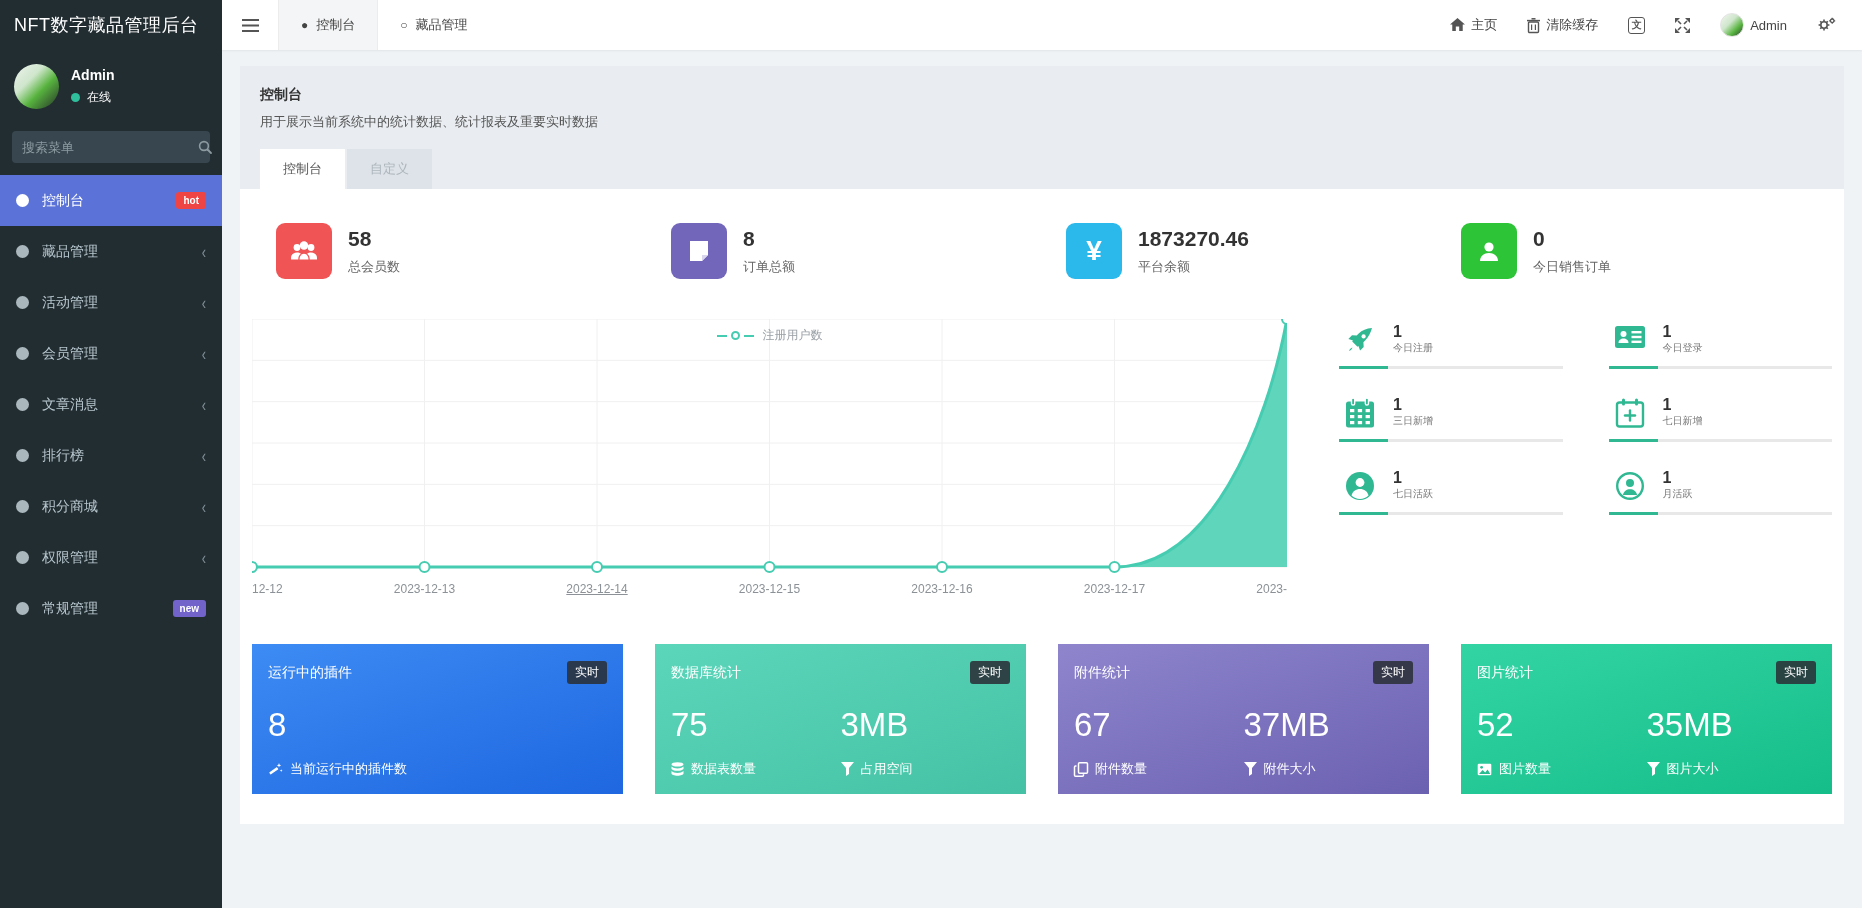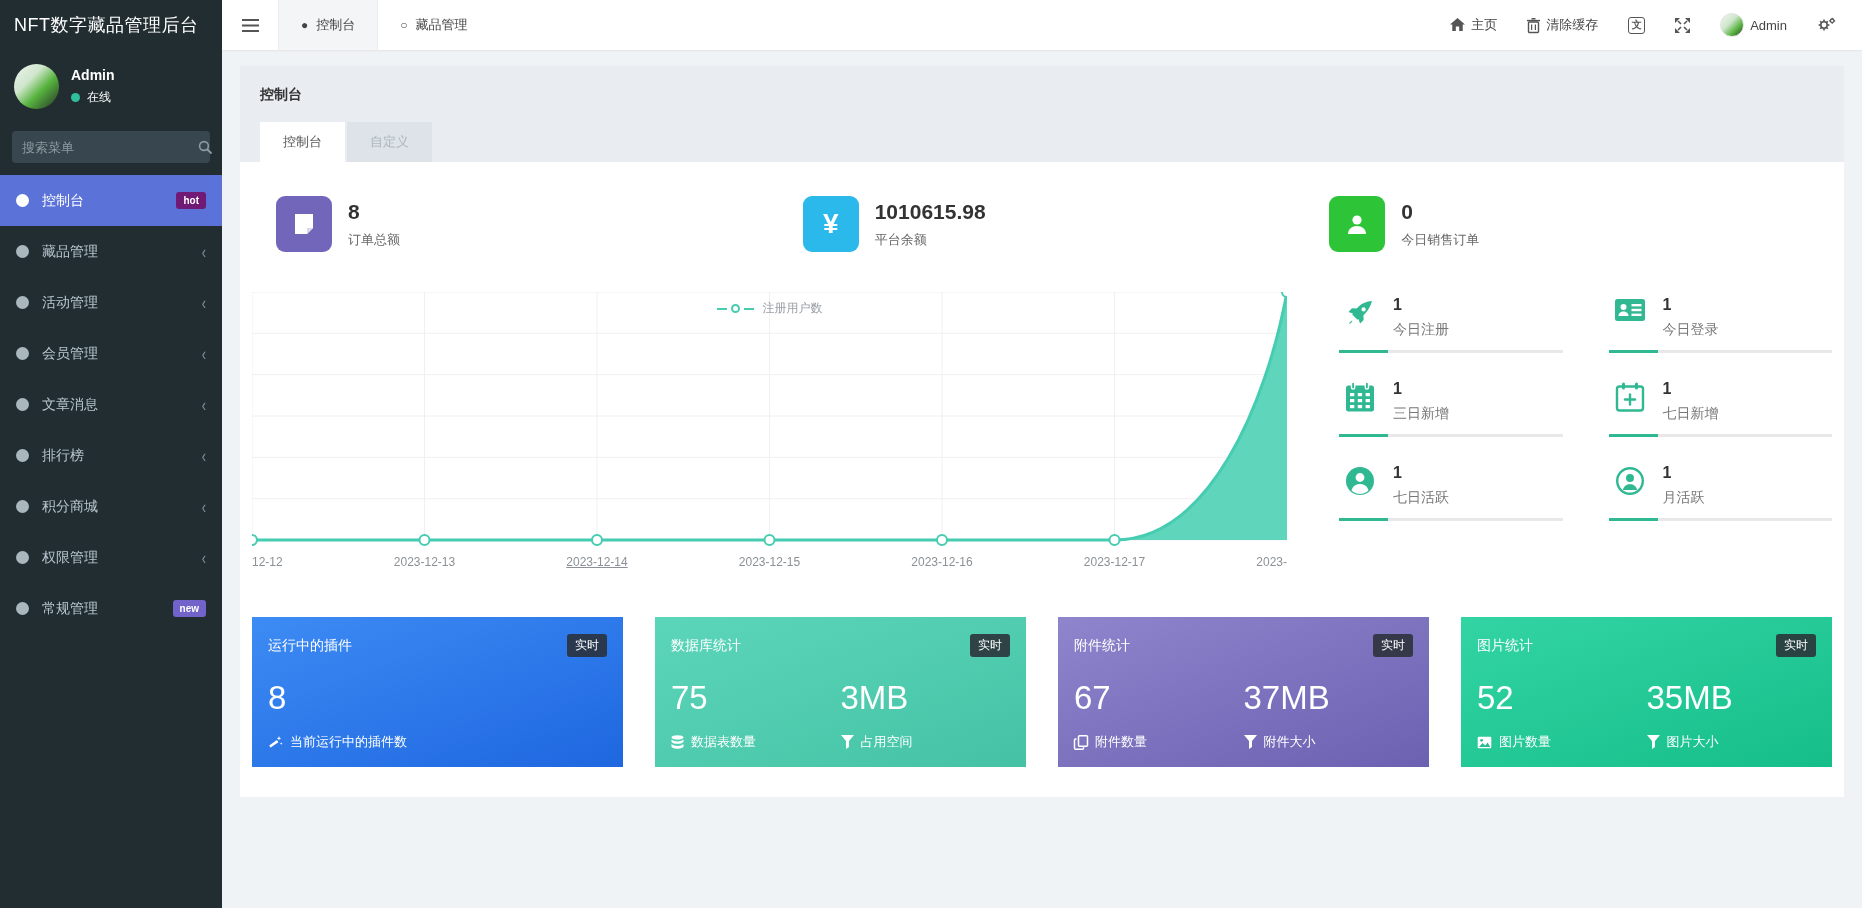--- a/index.html
+++ b/index.html
@@ -22,21 +22,21 @@
   .searchbox input { flex:1; background:transparent; border:none; outline:none; color:#cfd8dc; font-size:13px;}
   .searchbox input::placeholder { color:#8d9ba1; }
   .menu { list-style:none; margin-top:4px;}
   .mitem { height:51px; display:flex; align-items:center; padding:0 16px; color:#b8c7ce;
     font-size:14px; cursor:pointer; position:relative;}
   .mitem .mdot { width:13px; height:13px; border-radius:50%; background:#aab7bd; margin-right:13px; flex:0 0 13px;}
   .mitem.active { background:#5b73d8; color:#fff; }
   .mitem.active .mdot { background:#fff; }
   .mitem .chev { margin-left:auto; color:#7e8d94; font-size:13px; transform:scaleY(1.4); }
   .badge { margin-left:auto; font-size:10px; font-weight:bold; color:#fff; padding:3px 7px; border-radius:3px;}
-  .badge.hot { background:#701a75; }
+  .badge.hot { background:#ef4444; }
   .badge.new { background:#7163c9; }
 
   
   .topbar { position:fixed; left:222px; top:0; width:1640px; height:50px; background:#fff;
      display:flex; align-items:center; box-shadow:0 1px 2px rgba(0,0,0,.06); z-index:9;}
   .hamb { width:56px; height:50px; display:flex; align-items:center; justify-content:center; cursor:pointer;}
   .hamb svg { display:block; }
   .ttab { height:50px; display:flex; align-items:center; padding:0 22px; font-size:13px; color:#444; cursor:pointer; white-space:nowrap;}
   .ttab.cur { background:#f4f5f6; border-left:1px solid #ececec; border-right:1px solid #ececec;}
   .ttab .circ { margin-right:8px; font-size:12px; }
@@ -78,21 +78,21 @@
   .legend .ltext { margin-left:5px; }
   .xlabels { position:relative; height:22px; font-size:12px; color:#8b9196; margin-top:7px;}
   .xlabels span { position:absolute; top:4px; transform:translateX(-50%); white-space:nowrap;}
   .xlabels span:first-child { transform:none; }
   .ministats { width:521px; margin-left:52px; display:grid; grid-template-columns:1fr 1fr;
      column-gap:46px; row-gap:27px; align-content:start; margin-top:4px;}
   .mini { padding-bottom:14px; position:relative; }
   .mini-in { display:flex; align-items:flex-start; gap:16px; padding-left:4px;}
   .mini-ic { color:#30b893; width:34px; display:flex; justify-content:center; margin-top:2px;}
   .mini-v { font-size:16px; font-weight:bold; color:#333; }
-  .mini-l { font-size:14px; color:#777; margin-top:7px; }
+  .mini-l { font-size:10px; color:#777; }
   .mini-bar { position:absolute; left:0; bottom:0; width:100%; height:3px; background:#e8e8e8;}
   .mini-bar i { position:absolute; left:0; top:0; height:3px; width:22%; background:#30b893;}
 
   
   .cardrow { display:flex; gap:32px; margin-top:44px; }
   .bcard { flex:1; height:150px; border-radius:0; color:#fff; padding:17px 16px; position:relative;}
   .bc-head { display:flex; align-items:center; }
   .bc-title { font-size:14px; }
   .bc-badge { margin-left:auto; background:rgba(42,48,56,.88); font-size:12px; padding:3px 8px; border-radius:3px;}
   .bc-nums { display:flex; margin-top:22px; }
@@ -244,45 +244,62 @@
             </g>
           </g>
       </svg>
     </div>
   </div>
 </div>
 
 <div class="main">
   <div class="panel-head">
     <div class="ph-title">控制台</div>
+    <div class="ph-sub">用于展示当前系统中的统计数据、统计报表及重要实时数据</div>
     <div class="ptabs">
       <div class="ptab on">控制台</div>
       <div class="ptab off">自定义</div>
     </div>
   </div>
 
   <div class="panel-body">
 
     <div class="statrow">
+      <div class="stat">
+        <div class="stat-ic" style="background: rgb(240, 84, 85);">
+          <svg width="32" height="32" viewBox="0 0 32 32" fill="#fff">
+            <circle cx="9" cy="12.5" r="3.4"></circle>
+              <circle cx="23" cy="12.5" r="3.4"></circle>
+              <circle cx="16" cy="10.5" r="4.2"></circle>
+            <path d="M3 23c0-3.4 2.6-5.6 6-5.6 1.5 0 2.9.5 3.9 1.3 -1.6 1.2-2.6 3-2.6 5.1v.6H3z"></path>
+            <path d="M29 23c0-3.4-2.6-5.6-6-5.6-1.5 0-2.9.5-3.9 1.3 1.6 1.2 2.6 3 2.6 5.1v.6H29z"></path>
+            <path d="M11.5 24.4c0-3.2 1.9-5.6 4.5-5.6s4.5 2.4 4.5 5.6H11.5z"></path>
+          </svg>
+        </div>
+        <div class="stat-tx">
+          <div class="stat-v">58</div>
+          <div class="stat-l">总会员数</div>
+        </div>
+      </div>
       <div class="stat">
         <div class="stat-ic" style="background: rgb(114, 102, 186);">
           <svg width="28" height="28" viewBox="0 0 28 28">
             <path d="M5 4 h18 v14 l-6 6 H5 Z" fill="#fff"></path>
             <path d="M17 24 v-6 h6 Z" fill="#d9d6ee"></path>
           </svg>
         </div>
         <div class="stat-tx">
           <div class="stat-v">8</div>
           <div class="stat-l">订单总额</div>
         </div>
       </div>
       <div class="stat">
         <div class="stat-ic" style="font-size: 28px; font-weight: bold; background: rgb(43, 184, 234);">¥</div>
         <div class="stat-tx">
-          <div class="stat-v">1010615.98</div>
+          <div class="stat-v">1873270.46</div>
           <div class="stat-l">平台余额</div>
         </div>
       </div>
       <div class="stat">
         <div class="stat-ic" style="background: rgb(46, 196, 55);">
           <svg width="28" height="28" viewBox="0 0 28 28" fill="#fff">
             <circle cx="14" cy="10" r="4.6"></circle>
             <path d="M5 24c0-5 4-8 9-8s9 3 9 8z"></path>
           </svg>
         </div>

